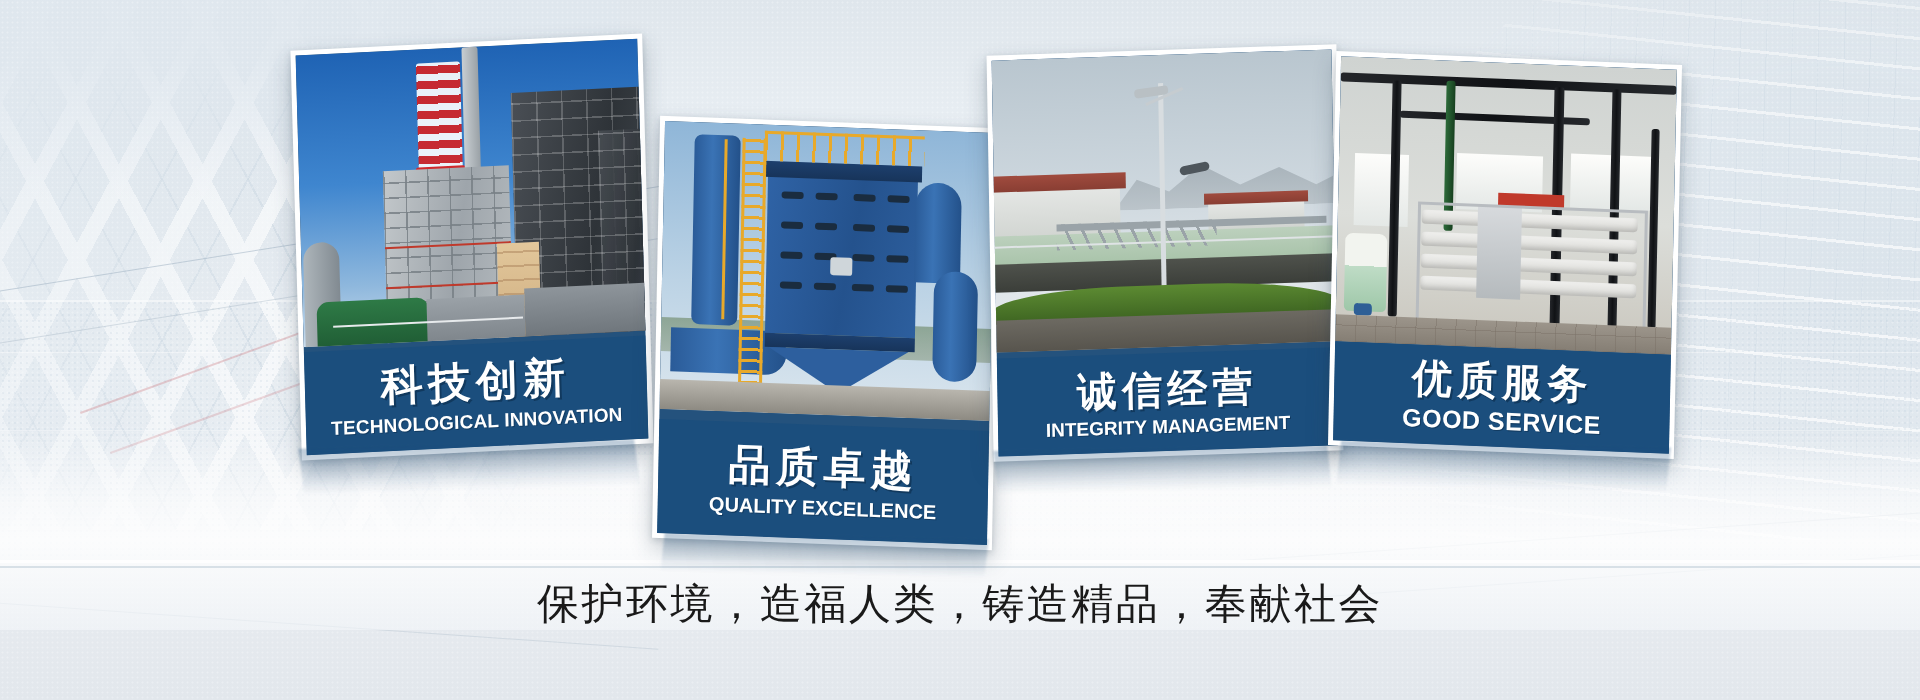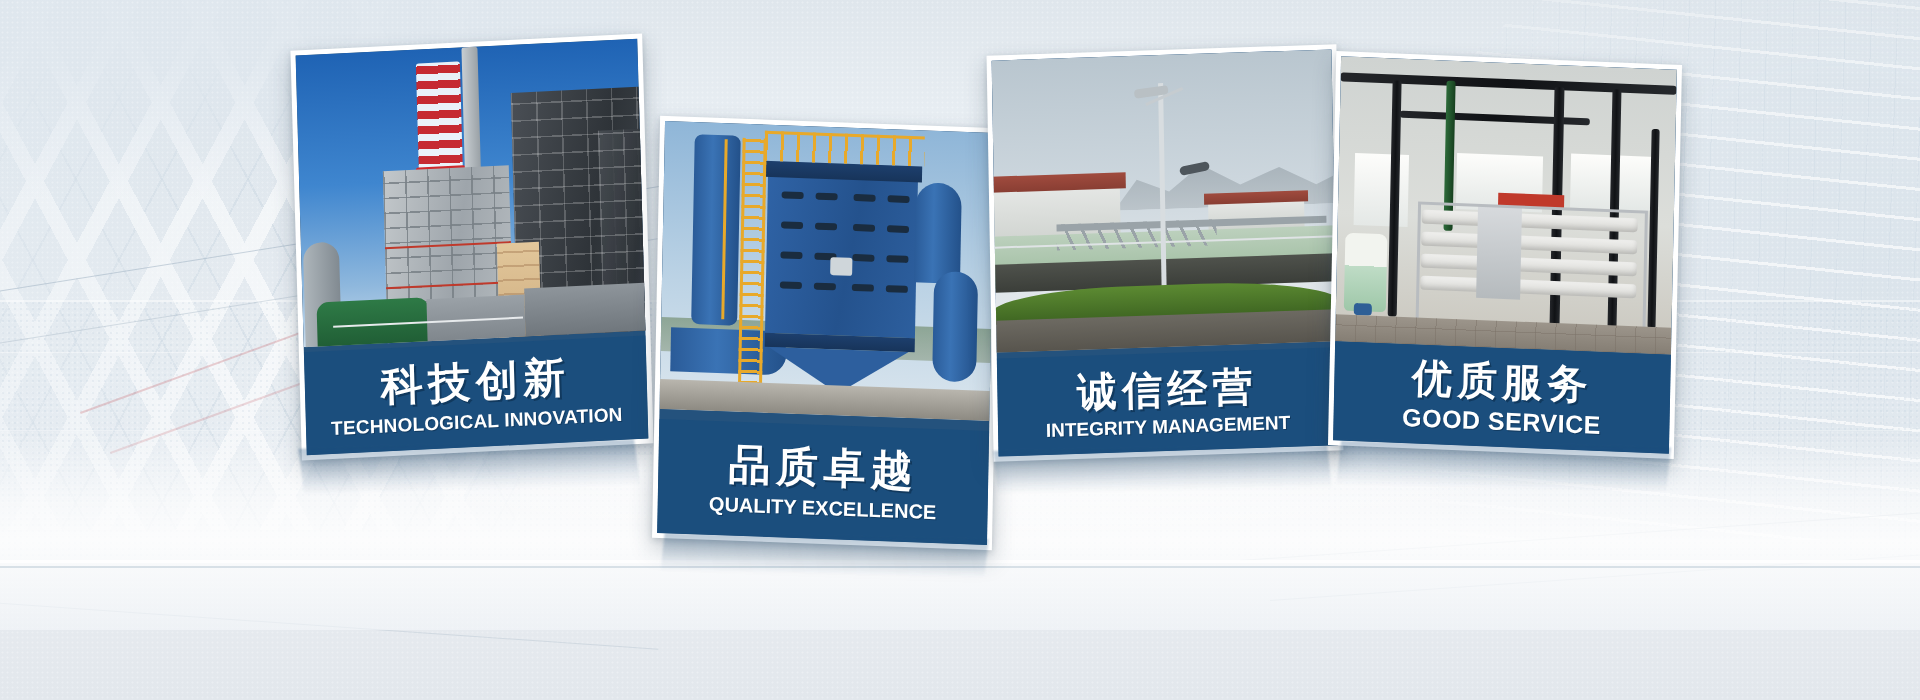--- a/index.html
+++ b/index.html
@@ -352,14 +352,15 @@
         <div class="label" style="height:99px;">
           <div class="cn" style="font-size:40px;margin-bottom:8px;">优质服务</div>
           <div class="en" style="font-size:25px;letter-spacing:.02em;">GOOD SERVICE</div>
         </div>
       </div>
     </div>
     <div class="refl" style="left:1338px;top:444px;width:330px;height:56px;transform:rotate(1.2deg) skewX(-5deg);"></div>
 
   </div>
 
+  <div class="tagline">保护环境，造福人类，铸造精品，奉献社会</div>
 
 </div>
 
 </body></html>

